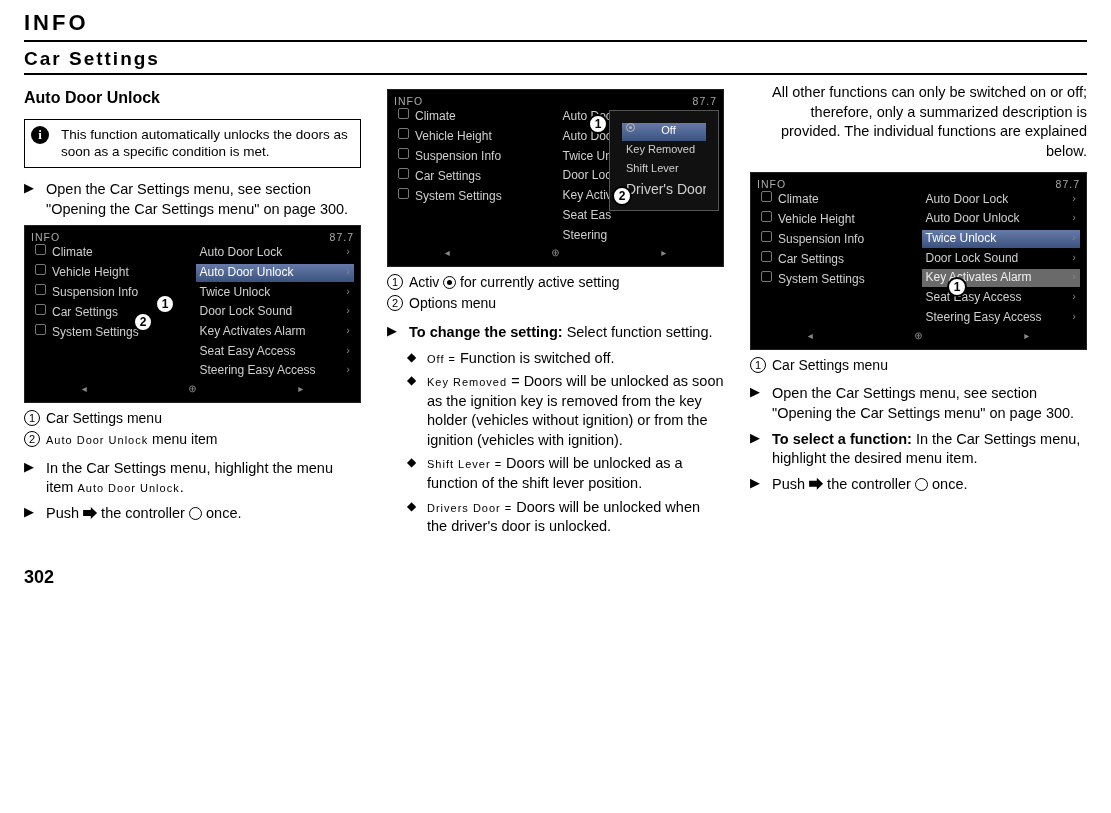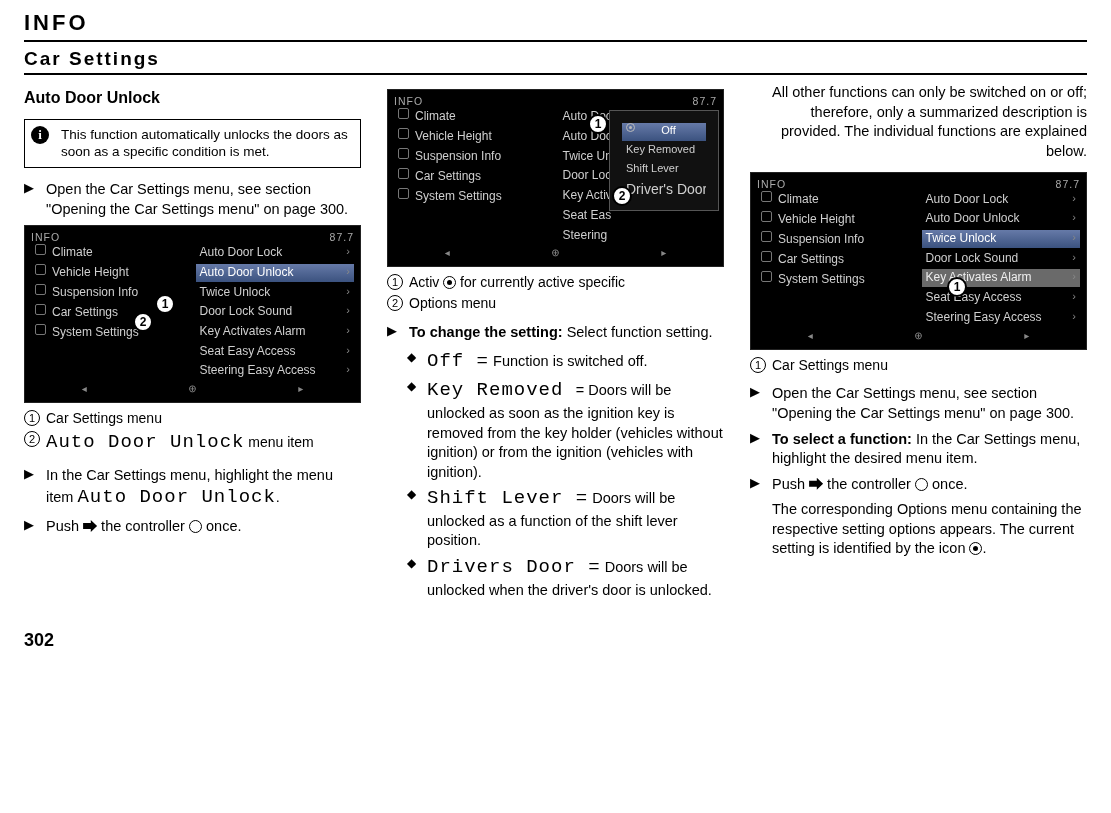--- a/index.html
+++ b/index.html
@@ -97,23 +97,23 @@
     gap: 8px;
   }
   .bullet .marker {
     flex: 0 0 12px;
     font-size: 12px;
     line-height: 1.4;
   }
   .bullet .body { flex: 1 1 auto; }
 
   .mono {
-    font-family: Liberation Mono, monospace;
+    font-family: Liberation Sans, sans-serif;
     letter-spacing: 1px;
-    font-size: 19px;
+    font-size: 11px;
   }
 
   .circled {
     display: inline-block;
     width: 16px;
     height: 16px;
     border: 1.2px solid #000;
     border-radius: 50%;
     font-size: 11px;
     line-height: 14px;
@@ -377,21 +377,21 @@
           <span>▸</span>
         </div>
       <div class="badge" id="c2-b1" style="left: 200px; top: 24px;">1</div>
       <div class="badge" id="c2-b2" style="left: 224px; top: 96px;">2</div>
     </div>
 
     <div class="legend">
       <div class="line">
         <span class="circled">1</span>
         <span class="txt">
-          <span>Activ </span><span class="icon-dot"></span><span> for currently active specific</span>
+          <span>Activ </span><span class="icon-dot"></span><span> for currently active setting</span>
         </span>
       </div>
       <div class="line">
         <span class="circled">2</span>
         <span class="txt">Options menu</span>
       </div>
     </div>
 
     <div class="step">
       <div class="marker">▶</div>
@@ -477,22 +477,19 @@
       <div class="marker">▶</div>
       <div class="body">
         <b>To select a function:</b><span> In the Car Settings menu, highlight the desired menu item.</span>
       </div>
     </div>
 
     <div class="step">
       <div class="marker">▶</div>
       <div class="body">
         <span>Push </span><span class="icon-arrow"></span><span> the controller </span><span class="icon-ring"></span><span> once.</span>
-        <div class="follow">
-          <span>The corresponding Options menu containing the respective setting options appears. The current setting is identified by the icon </span><span class="icon-dot"></span><span>.</span>
-        </div>
       </div>
     </div>
   </div>
 
 </div>
 
 <div class="page-number">302</div>
 
 </body></html>

